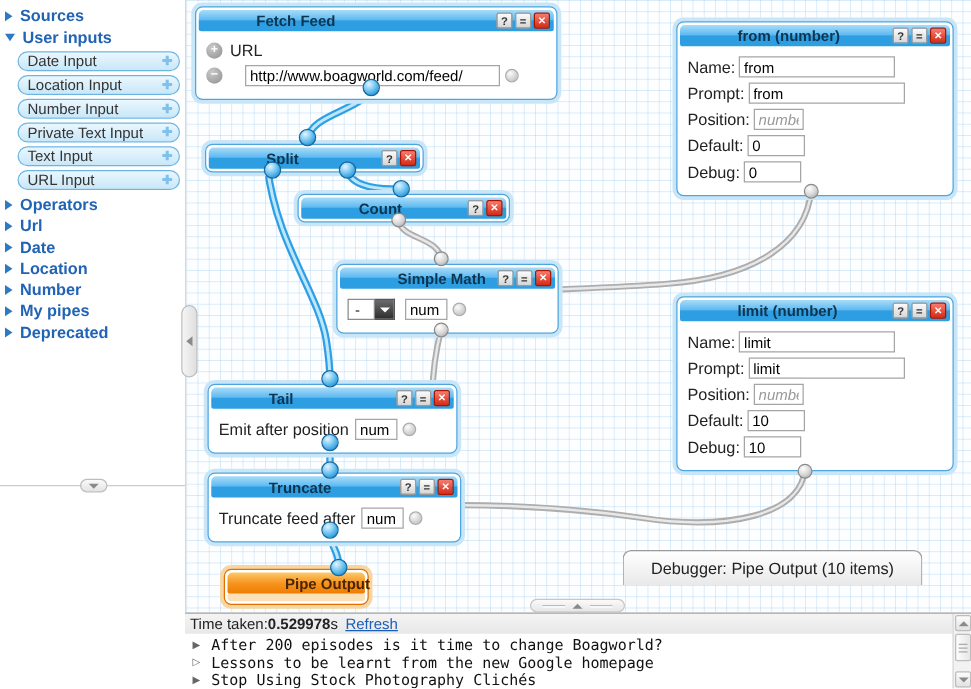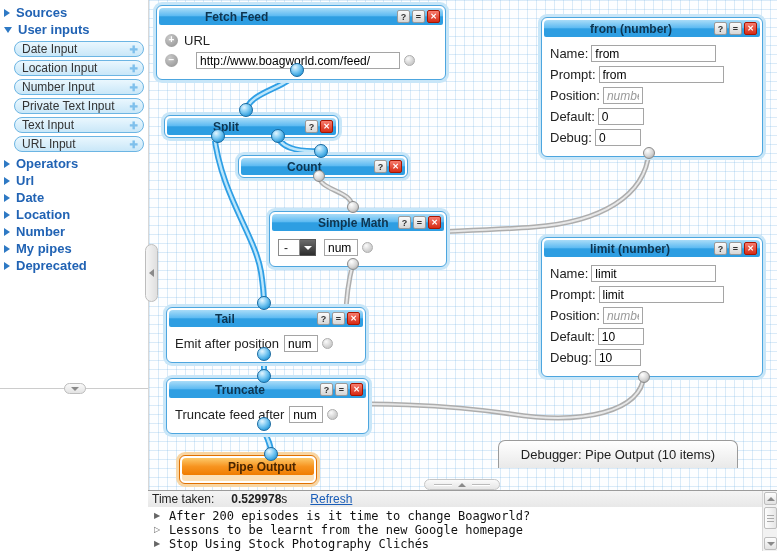--- a/index.html
+++ b/index.html
@@ -79,21 +79,21 @@
 
   .dbg-tab { position:absolute; left:349px; top:440px; width:240px; height:28px; z-index:3;
              background:linear-gradient(#FFFFFF,#E9E9E9); border:1px solid #9B9B9B; border-bottom:none;
              border-radius:7px 7px 0 0; display:flex; align-items:center; justify-content:center;
              font-size:13px; color:#222; cursor:pointer; }
 
   
   .debugger { position:absolute; left:148px; top:490px; width:629px; height:61px; background:#fff;
               border-top:1px solid #9B9B9B; z-index:5; overflow:hidden; }
   .dbg-time { height:16px; background:linear-gradient(#F4F4F4,#E8E8E8); font-size:12px; color:#222;
-              display:flex; align-items:center; padding-left:4px; gap:17px; }
+              display:flex; align-items:center; padding-left:4px; gap:0; }
   .dbg-time .bold { font-weight:bold; }
   .dbg-time a { color:#1B5EB8; text-decoration:underline; cursor:pointer; margin-left:6px; }
   .dbg-list { padding:2px 0 0 6px; font-family:"DejaVu Sans Mono",monospace; font-size:12px; color:#111; line-height:14px; }
   .dbg-item { display:flex; align-items:center; gap:7px; white-space:nowrap; cursor:pointer; }
   .dbg-item .tri { font-family:"DejaVu Sans",sans-serif; font-size:8px; color:#666; width:8px; flex:none; }
   .vscroll { position:absolute; right:0; top:0; width:15px; height:61px; background:#F2F2F2; border-left:1px solid #D8D8D8; }
   .sbtn { position:absolute; left:1px; width:13px; height:13px; background:linear-gradient(#FDFDFD,#E2E2E2);
           border:1px solid #BDBDBD; border-radius:2px; display:flex; align-items:center; justify-content:center; cursor:pointer; }
   .sthumb { position:absolute; left:1px; top:16px; width:13px; height:22px; background:linear-gradient(90deg,#FDFDFD,#E6E6E6);
             border:1px solid #BDBDBD; border-radius:2px; display:flex; flex-direction:column; align-items:center; justify-content:center; gap:2px; cursor:grab; }
@@ -350,21 +350,21 @@
       </div>
       <div class="mbody">
         <div class="mrow">
             <span>Truncate feed after</span>
           <input class="num-in" style="margin-left: 5px;" value="num">
           <span class="ring"></span>
           </div>
       </div>
     </div>
 
-    <div class="module orange" style="left:30px; top:455px; width:138px;">
+    <div class="module orange" style="left:30px; top:455px; width:116px;">
       <div class="mtitle">
         <span class="t">Pipe Output</span>
       </div>
       <div class="strip"></div>
     </div>
 
     <span class="term blue" style="left:141px; top:63px;"></span>
     <span class="term blue" style="left:90px;  top:103px;"></span>
     <span class="term blue" style="left:62px;  top:129px;"></span>
     <span class="term blue" style="left:122px; top:129px;"></span>

